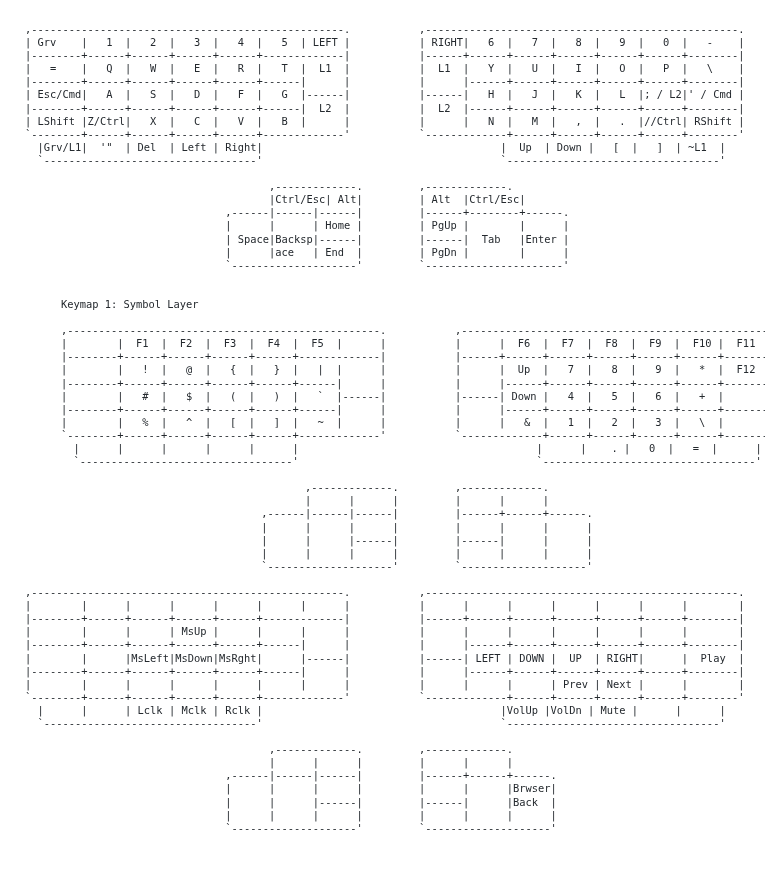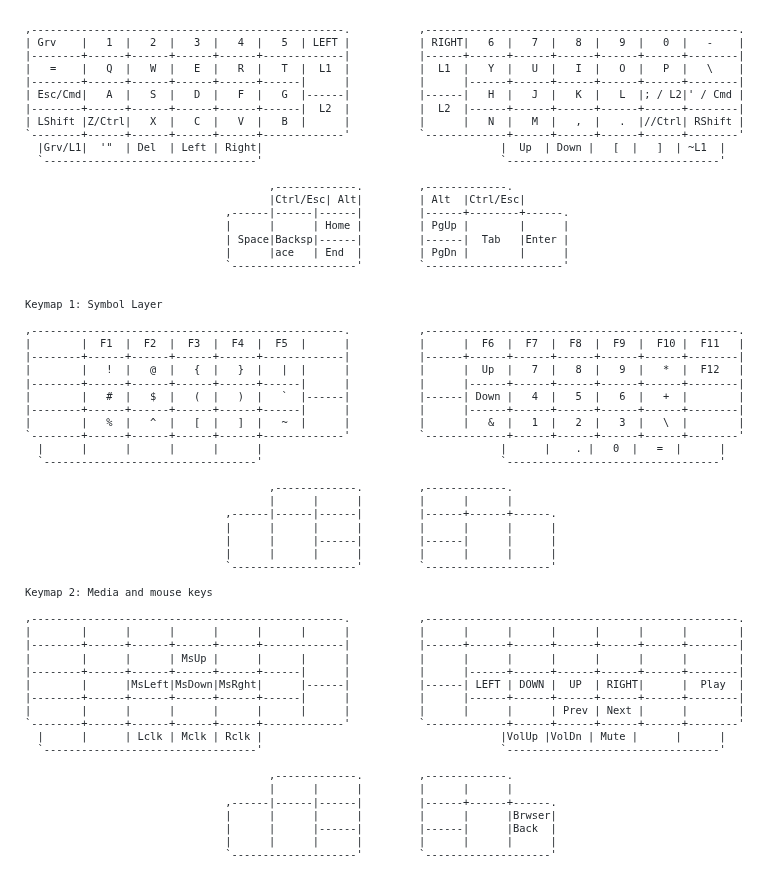--- a/index.html
+++ b/index.html
@@ -12,21 +12,21 @@
     width: 765px;
     min-height: 883px;
     padding: 23px 10px 20px 25px;
     font-family: "DejaVu Sans Mono", "Liberation Mono", monospace;
     font-size: 10.4px;
     line-height: 13.1px;
     color: #24292e;
     overflow: hidden;
   }
   .keymap-section { margin: 0; }
-  .keymap-section.gap-two { margin-top: 26.2px; }
+  .keymap-section.gap-two { margin-top: 26.2px; margin-left: 36px; }
   .keymap-section.gap-one { margin-top: 13.1px; }
   .keymap-title {
     white-space: pre;
     height: 13.1px;
     margin: 0 0 13.1px 0;
   }
   .keymap-art {
     margin: 0;
     padding: 0;
     font: inherit;
@@ -78,21 +78,20 @@
                                        ,-------------.         ,-------------.
                                        |      |      |         |      |      |
                                 ,------|------|------|         |------+------+------.
                                 |      |      |      |         |      |      |      |
                                 |      |      |------|         |------|      |      |
                                 |      |      |      |         |      |      |      |
                                 `--------------------'         `--------------------'</pre>
   </section>
 
   <section class="keymap-section gap-one">
-    <div class="keymap-title">Keymap 2: Media and mouse keys</div>
     <pre class="keymap-art">,--------------------------------------------------.           ,--------------------------------------------------.
 |        |      |      |      |      |      |      |           |      |      |      |      |      |      |        |
 |--------+------+------+------+------+-------------|           |------+------+------+------+------+------+--------|
 |        |      |      | MsUp |      |      |      |           |      |      |      |      |      |      |        |
 |--------+------+------+------+------+------|      |           |      |------+------+------+------+------+--------|
 |        |      |MsLeft|MsDown|MsRght|      |------|           |------| LEFT | DOWN |  UP  | RIGHT|      |  Play  |
 |--------+------+------+------+------+------|      |           |      |------+------+------+------+------+--------|
 |        |      |      |      |      |      |      |           |      |      |      | Prev | Next |      |        |
 `--------+------+------+------+------+-------------'           `-------------+------+------+------+------+--------'
   |      |      | Lclk | Mclk | Rclk |                                      |VolUp |VolDn | Mute |      |      |

